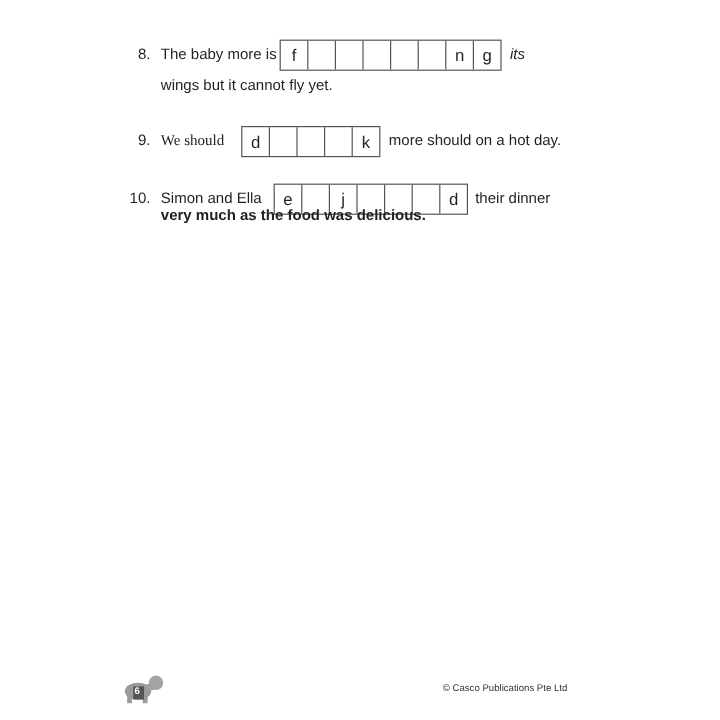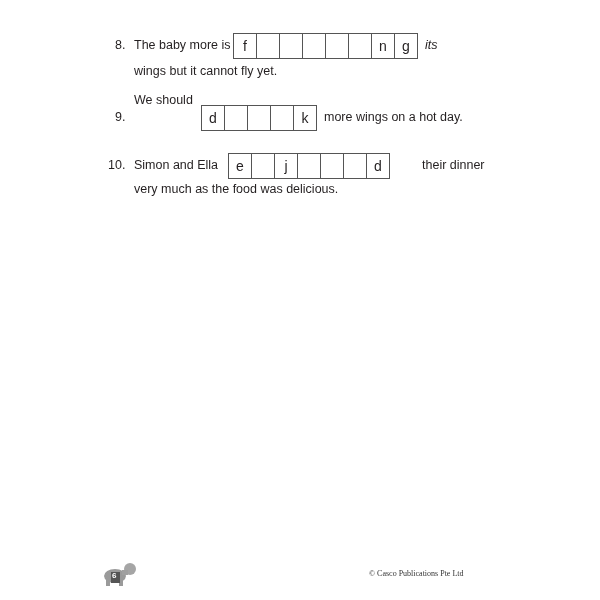--- a/index.html
+++ b/index.html
@@ -3,21 +3,21 @@
 <meta charset="utf-8">
 <style>
   html, body { margin:0; padding:0; }
   body { width:600px; height:600px; background:#ffffff; position:relative; overflow:hidden;
          font-family:"Liberation Sans", sans-serif; color:#231f20; }
   .q { position:absolute; font-size:12.5px; line-height:26px; white-space:nowrap; }
   .boxes { position:absolute; display:flex; border:1px solid #555; height:24px; }
   .box { width:22px; height:24px; border-right:1px solid #555; text-align:center;
          font-size:14px; line-height:24px; }
   .box:last-child { border-right:none; }
-  .footer { position:absolute; font-size:8px; color:#333;font-family:Liberation Serif, serif; }
+  .footer { position:absolute; font-size:8px; color:#333; }
   .turtle { position:absolute; left:100px; top:560px; width:40px; height:28px; }
 </style>
 </head>
 <body>
 
 <div>
   <span class="q" style="left:115px;top:32px;">8.</span>
   <span class="q" style="left:134px;top:32px;">The baby more is</span>
   <div class="boxes" style="left:233px;top:33px;">
     <div class="box">f</div>
@@ -28,45 +28,45 @@
     <div class="box"></div>
     <div class="box">n</div>
     <div class="box">g</div>
   </div>
   <span class="q" style="left:425px;top:32px;font-style:italic;">its</span>
   <span class="q" style="left:134px;top:58px;text-align:right;">wings but it cannot fly yet.</span>
 </div>
 
 <div>
   <span class="q" style="left:115px;top:104px;">9.</span>
-  <span class="q" style="left:134px;top:87px;">We should</span>
+  <span class="q" style="left:134px;top:104px;font-family:Liberation Serif, serif;">We should</span>
   <div class="boxes" style="left:201px;top:105px;">
     <div class="box">d</div>
     <div class="box"></div>
     <div class="box"></div>
     <div class="box"></div>
     <div class="box">k</div>
   </div>
-  <span class="q" style="left:324px;top:104px;">more wings on a hot day.</span>
+  <span class="q" style="left:324px;top:104px;">more should on a hot day.</span>
 </div>
 
 <div>
   <span class="q" style="left:108px;top:152px;">10.</span>
   <span class="q" style="left:134px;top:152px;">Simon and Ella</span>
   <div class="boxes" style="left:228px;top:153px;">
     <div class="box">e</div>
     <div class="box"></div>
     <div class="box">j</div>
     <div class="box"></div>
     <div class="box"></div>
     <div class="box"></div>
     <div class="box">d</div>
   </div>
-  <span class="q" style="left:396px;top:152px;margin-left:26px;">their dinner</span>
-  <span class="q" style="left:134px;top:176px;">very much as the food was delicious.</span>
+  <span class="q" style="left:396px;top:152px;">their dinner</span>
+  <span class="q" style="left:134px;top:166px;font-weight:bold;">very much as the food was delicious.</span>
 </div>
 
 <div class="turtle">
   <svg width="40" height="28" viewBox="0 0 40 28">
     <ellipse cx="15" cy="16" rx="11" ry="7" fill="#9a9a9a"></ellipse>
     <circle cx="30" cy="9" r="6" fill="#a5a5a5"></circle>
     <rect x="22" y="10" width="6" height="5" fill="#a0a0a0"></rect>
     <rect x="6" y="20" width="4" height="6" fill="#9a9a9a"></rect>
     <rect x="19" y="20" width="4" height="6" fill="#9a9a9a"></rect>
     <rect x="11" y="12" width="9" height="11" fill="#555"></rect>

